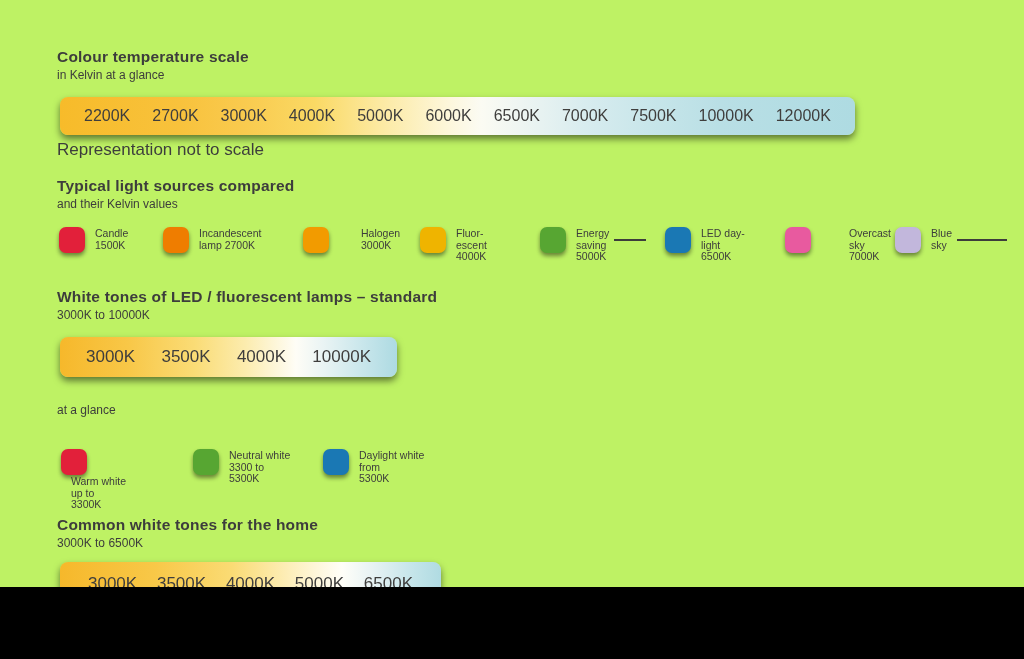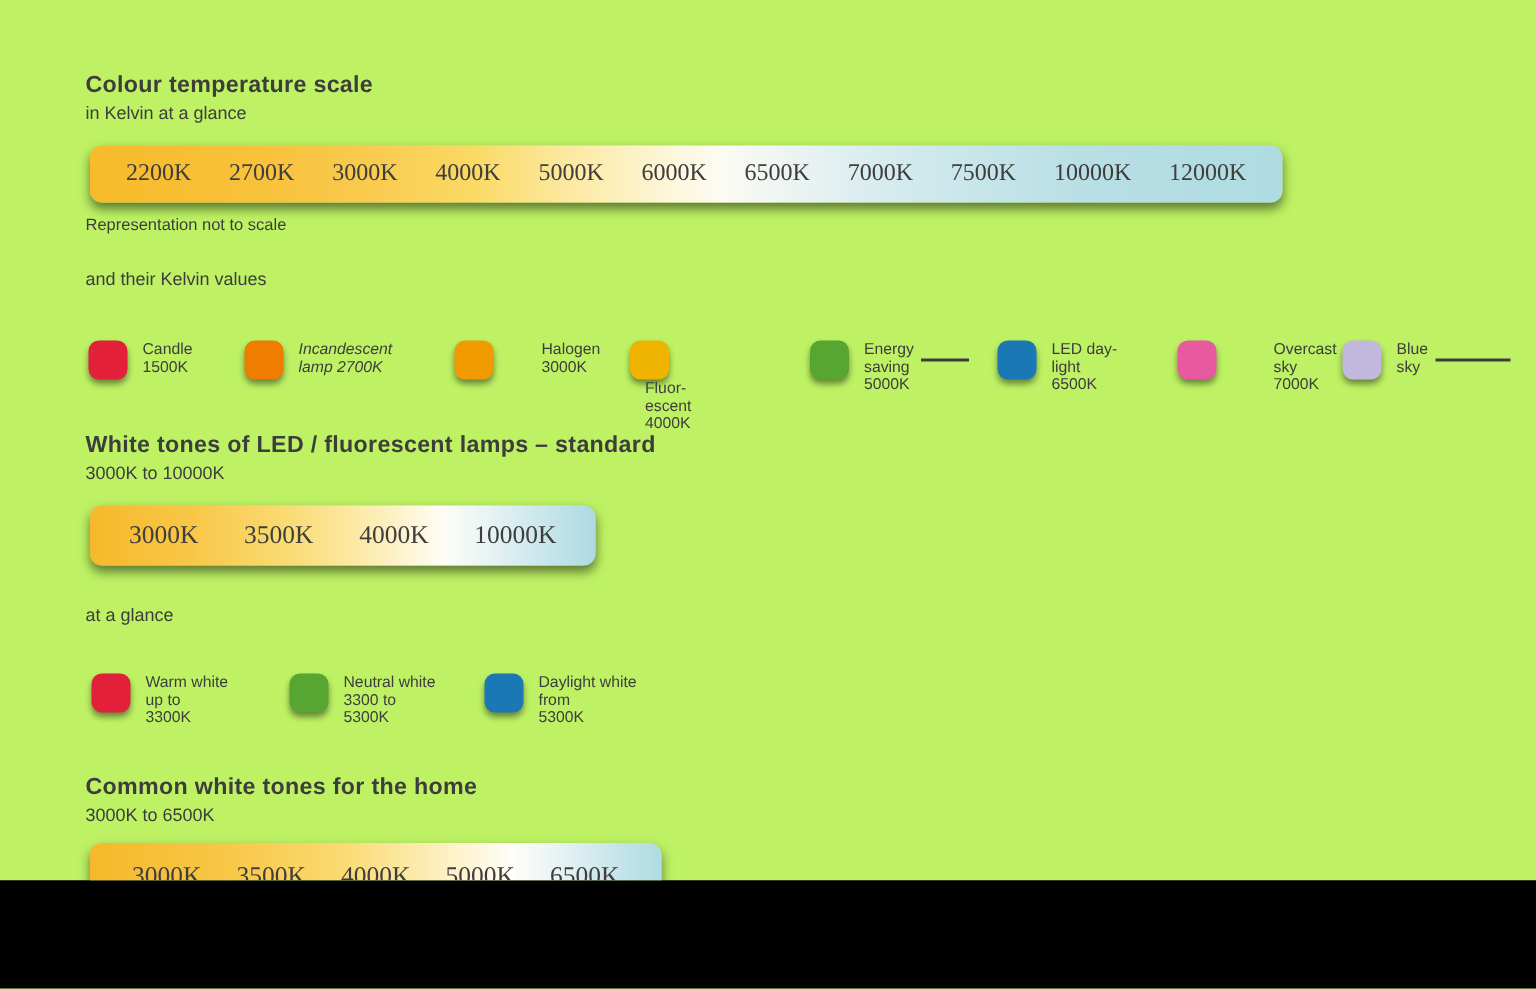--- a/index.html
+++ b/index.html
@@ -3,24 +3,24 @@
 <meta charset="utf-8">
 <style>
   html,body{margin:0;padding:0;background:#000;}
   .canvas{
     position:relative;width:1024px;height:587px;background:#bef264;overflow:hidden;
     font-family:"Liberation Sans","DejaVu Sans",sans-serif;
   }
   .heading{position:absolute;color:#3d3d3c;}
   .heading .h-line1{font-size:15.5px;font-weight:bold;line-height:18px;letter-spacing:.2px;}
   .heading .h-line2{font-size:12px;line-height:15px;margin-top:2px;}
-  .caption{position:absolute;color:#3d3d3c;font-size:11px;line-height:14px;}
+  .caption{position:absolute;color:#3d3d3c;font-size:17px;line-height:14px;}
   .kbar{
     position:absolute;border-radius:8px;display:flex;align-items:center;
-    justify-content:space-between;box-shadow:0 4px 7px rgba(0,0,0,.5);font-family:Liberation Serif, serif;
+    justify-content:space-between;box-shadow:0 4px 7px rgba(0,0,0,.5);
   }
   .kbar .klabel{color:#3f3e3d;font-weight:500;white-space:nowrap;}
   .kbar.small .klabel{font-size:16px;}
   .kbar.big .klabel{font-size:17px;}
   .legend{position:absolute;left:0;top:0;width:100%;height:0;}
   .legend-item{position:absolute;display:flex;align-items:flex-start;}
   .sq{width:26px;height:26px;border-radius:7px;flex:0 0 auto;box-shadow:0 3px 4px rgba(0,0,0,.45);}
   .legend-label{margin-left:10px;color:#3d3d3c;font-size:10.5px;line-height:11.5px;padding-top:1px;}
   .leader{height:2px;background:#3d3d3c;align-self:flex-start;margin-top:12px;margin-left:5px;}
 </style>
@@ -44,46 +44,47 @@
       <span class="klabel">6500K</span>
       <span class="klabel">7000K</span>
       <span class="klabel">7500K</span>
       <span class="klabel">10000K</span>
       <span class="klabel">12000K</span>
     </div>
 
   <div class="caption" style="left:57px;top:143px;">Representation not to scale</div>
 
   <div class="heading" style="left:57px;top:177px;">
+    <div class="h-line1">Typical light sources compared</div>
     <div class="h-line2">and their Kelvin values</div>
   </div>
 
   <div id="legend-sources" class="legend">
       <div class="legend-item" style="left: 59px; top: 227px; justify-content: flex-end;">
         <div class="sq" style="background: rgb(226, 32, 58);"></div>
         <div class="legend-label">
           <div>Candle</div>
           <div>1500K</div>
         </div>
       </div>
-      <div class="legend-item" style="left: 163px; top: 227px; font-style: italic;">
+      <div class="legend-item" style="left: 163px; top: 227px;">
         <div class="sq" style="background: rgb(239, 125, 0);"></div>
         <div class="legend-label">
           <div>Incandescent</div>
           <div>lamp 2700K</div>
         </div>
       </div>
       <div class="legend-item" style="left: 303px; top: 227px; gap: 22px;">
         <div class="sq" style="background: rgb(242, 155, 0);"></div>
         <div class="legend-label">
           <div>Halogen</div>
           <div>3000K</div>
         </div>
       </div>
-      <div class="legend-item" style="left: 420px; top: 227px; flex-direction: column;">
+      <div class="legend-item" style="left: 420px; top: 227px;">
         <div class="sq" style="background: rgb(239, 180, 0);"></div>
         <div class="legend-label">
           <div>Fluor-</div>
           <div>escent</div>
           <div>4000K</div>
         </div>
       </div>
       <div class="legend-item" style="left: 540px; top: 227px;">
         <div class="sq" style="background: rgb(87, 166, 50);"></div>
         <div class="legend-label">
@@ -129,21 +130,21 @@
       <span class="klabel">3500K</span>
       <span class="klabel">4000K</span>
       <span class="klabel">10000K</span>
     </div>
 
   <div class="heading" style="left:57px;top:401px;">
     <div class="h-line2">at a glance</div>
   </div>
 
   <div id="legend-groups" class="legend">
-      <div class="legend-item" style="left: 61px; top: 449px;">
+      <div class="legend-item" style="left: 61px; top: 449px; flex-direction: column;">
         <div class="sq" style="background: rgb(226, 32, 58);"></div>
         <div class="legend-label">
           <div>Warm white</div>
           <div>up to</div>
           <div>3300K</div>
         </div>
       </div>
       <div class="legend-item" style="left: 193px; top: 449px;">
         <div class="sq" style="background: rgb(87, 166, 50);"></div>
         <div class="legend-label">

